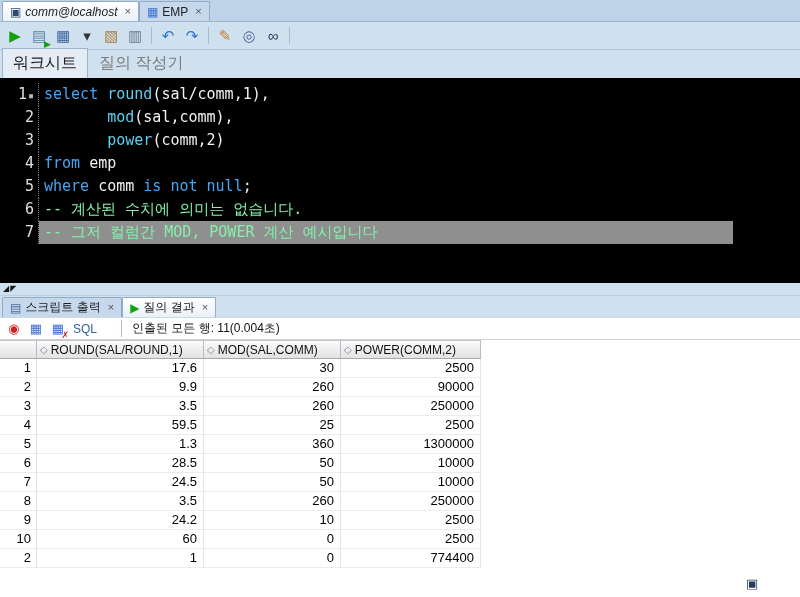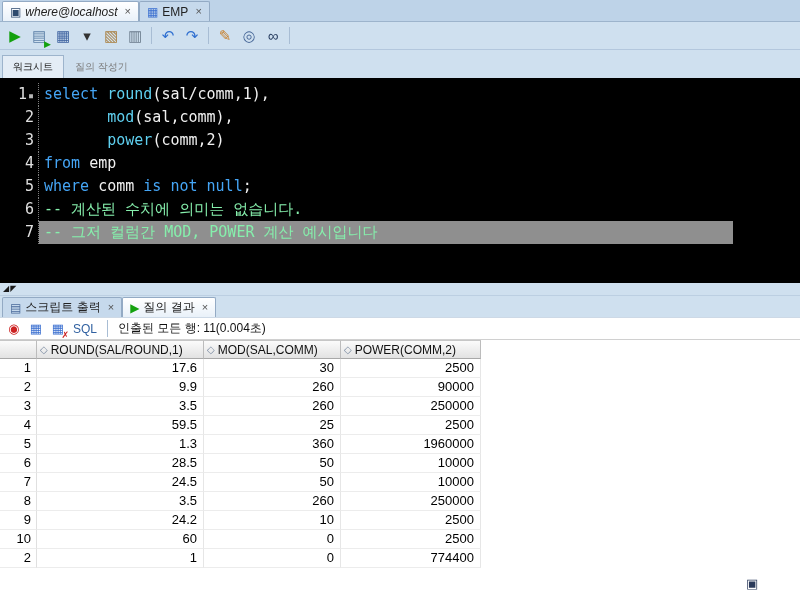--- a/index.html
+++ b/index.html
@@ -19,21 +19,21 @@
   .toolbar{height:28px;display:flex;align-items:center;gap:2px;padding:0 4px;background:#cfe0ef;border-bottom:1px solid #b3c7dd;}
   .icon{width:22px;height:22px;display:inline-flex;align-items:center;justify-content:center;position:relative;border-radius:2px;}
   .icon .glyph{font-size:15px;line-height:1;}
   .icon.small{width:20px;height:18px;}
   .icon.small .glyph{font-size:13px;}
   .icon .badge{position:absolute;right:-1px;bottom:-2px;font-size:9px;line-height:1;}
   .tsep{width:1px;height:17px;background:#a8bdd4;margin:0 3px;display:inline-block;}
 
   
   .wsrow{height:28px;background:#cfe0ef;display:flex;align-items:flex-end;padding-left:2px;gap:1px;}
-  .wstab{font-size:10px;padding:4px 10px;color:#222;}
+  .wstab{font-size:16px;padding:4px 10px;color:#222;}
   .wstab.active{background:#e4edf6;border:1px solid #9db4cc;border-bottom:none;}
   .wstab.inactive{color:#7d7d7d;}
 
   
   .editor{height:205px;background:#000;padding-top:5px;font-family:"DejaVu Sans Mono",monospace;font-size:15px;overflow:hidden;}
   .edrow{display:flex;height:23px;line-height:23px;}
   .gut{width:34px;text-align:right;color:#e0e0e0;flex:none;white-space:nowrap;}
   .caretmark{color:#b5b5b5;font-size:10px;margin-left:1px;}
   .code{white-space:pre;margin-left:4px;border-left:1px dotted #7d7d7d;padding-left:5px;position:relative;flex:1;}
   .code span{position:relative;}
@@ -46,21 +46,21 @@
   
   .splitter{height:13px;background:#cfe0ef;display:flex;align-items:center;padding-left:3px;gap:1px;border-bottom:1px solid #bccfe2;}
   .splitbtn{font-size:8px;color:#1a1a1a;line-height:8px;cursor:pointer;}
 
   
   .outtabs{height:22px;background:#cfe0ef;display:flex;align-items:flex-end;padding-left:2px;border-bottom:1px solid #cdd9e6;}
 
   
   .restoolbar{height:22px;background:#fff;display:flex;align-items:center;padding:0 4px;gap:2px;border-bottom:1px solid #d0d0d0;}
   .ricons{display:inline-flex;gap:2px;}
-  .sqllabel{color:#3060a0;font-size:12px;margin:0 5px 0 3px;}
+  .sqllabel{color:#3060a0;font-size:12px;margin:0 19px 0 3px;}
   .status{font-size:12px;color:#111;margin-left:5px;white-space:nowrap;}
 
   
   .gridwrap{background:#fff;}
   .hrow{display:flex;height:19px;}
   .hcell{background:linear-gradient(#fbfbfb,#e2e2e2);border-right:1px solid #bcbcbc;border-top:1px solid #c6c6c6;border-bottom:1px solid #a8a8a8;font-size:12px;display:flex;align-items:center;padding-left:3px;gap:3px;color:#111;overflow:hidden;white-space:nowrap;}
   .corner{width:37px;}
   .sorticon{color:#7a8aa0;font-size:10px;}
   .trow{display:flex;height:19px;line-height:18px;font-size:13px;}
   .rncell{width:37px;text-align:right;padding-right:5px;color:#000;border-right:1px solid #e0e0e0;border-bottom:1px solid #ececec;}
@@ -68,21 +68,21 @@
   .col0{width:167px;}.col1{width:137px;}.col2{width:140px;}
 
   .statusicon{position:absolute;left:746px;top:577px;font-size:13px;line-height:1;}
 </style>
 </head>
 <body>
 
 <div class="tabbar">
     <div class="wtab active">
       <span class="tabicon" style="color: rgb(46, 74, 110);">▣</span>
-      <span class="wtab-label italic">where@localhost</span>
+      <span class="wtab-label italic">comm@localhost</span>
       <span class="tabclose">×</span>
     </div>
     <div class="wtab">
       <span class="tabicon" style="color: rgb(58, 111, 208);">▦</span>
       <span class="wtab-label">EMP</span>
       <span class="tabclose">×</span>
     </div>
   </div>
 
 <div class="toolbar">
@@ -235,21 +235,21 @@
       <div class="trow">
         <span class="rncell">4</span>
         <span class="tcell col0">59.5</span>
         <span class="tcell col1">25</span>
         <span class="tcell col2">2500</span>
       </div>
       <div class="trow">
         <span class="rncell">5</span>
         <span class="tcell col0">1.3</span>
         <span class="tcell col1">360</span>
-        <span class="tcell col2">1960000</span>
+        <span class="tcell col2">1300000</span>
       </div>
       <div class="trow">
         <span class="rncell">6</span>
         <span class="tcell col0">28.5</span>
         <span class="tcell col1">50</span>
         <span class="tcell col2">10000</span>
       </div>
       <div class="trow">
         <span class="rncell">7</span>
         <span class="tcell col0">24.5</span>

